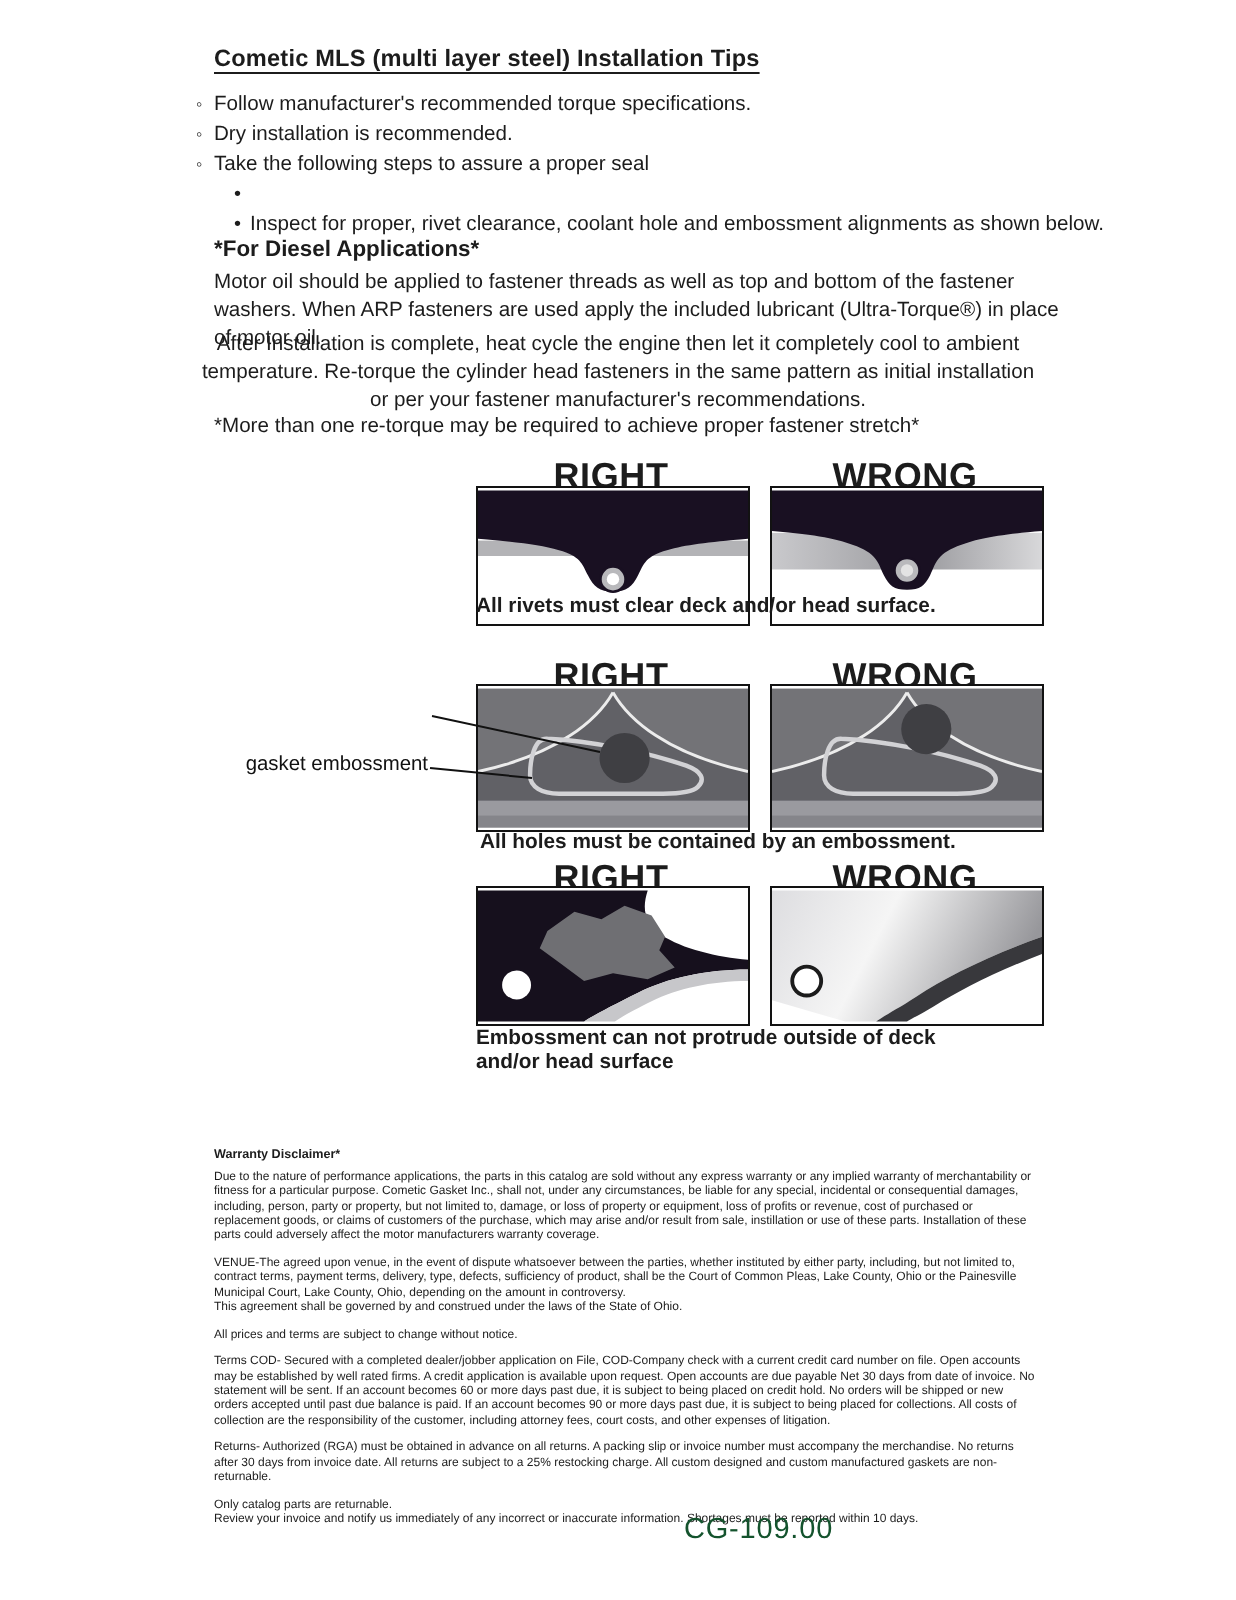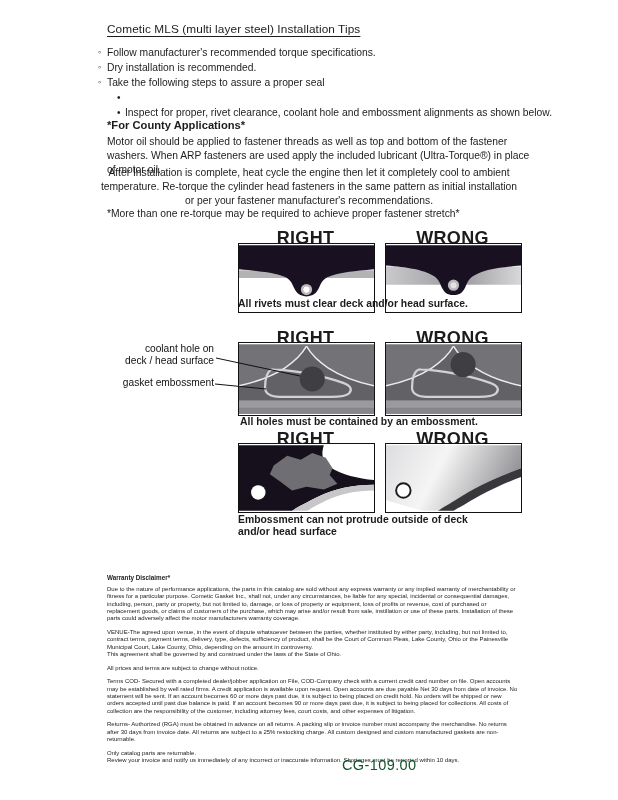--- a/index.html
+++ b/index.html
@@ -3,21 +3,21 @@
 <meta charset="utf-8">
 <style>
   html,body{margin:0;padding:0;background:#e9e9e9;}
   .page{
     position:relative; width:618px; height:800px; margin:0 auto;
     background:#ffffff; overflow:hidden;
     font-family:"Liberation Sans", sans-serif; color:#1c1c1c;
   }
   .abs{position:absolute;}
   .title{
-    font-size:11.8px; font-weight:normal; text-decoration:underline;
+    font-size:11.8px; font-weight:bold; text-decoration:underline;
     text-underline-offset:3px; letter-spacing:.1px;
   }
   .bullet-row{display:flex; align-items:flex-start; font-size:10.3px; line-height:15px;}
   .bullet-glyph{width:9px; flex:0 0 9px; font-size:9px; line-height:15px;}
   .sub-row{margin-left:19px;}
   .sub-row .bullet-glyph{width:8px; flex:0 0 8px; font-size:10px;}
   .h2{font-size:11.2px; font-weight:bold;}
   .body-p{font-size:10.3px; line-height:14px; width:424px; white-space:pre-line;}
   .dg-label{font-size:18px; font-weight:600; width:135px; text-align:center; letter-spacing:.3px;}
   .panel{width:135px; height:68px; border:1.7px solid #121212; background:#fff;}
@@ -52,21 +52,21 @@
     </div>
     <div class="bullet-row sub-row">
       <span class="bullet-glyph">•</span>
     </div>
     <div class="bullet-row sub-row">
       <span class="bullet-glyph">•</span>
       <span>Inspect for proper, rivet clearance, coolant hole and embossment alignments as shown below.</span>
     </div>
   </div>
 
-  <div class="abs h2" style="left:107px; top:119px;">*For County Applications*</div>
+  <div class="abs h2" style="left:107px; top:119px;">*For Diesel Applications*</div>
   <div class="abs body-p" style="left:107px; top:135px;">Motor oil should be applied to fastener threads as well as top and bottom of the fastener washers. When ARP fasteners are used apply the included lubricant (Ultra-Torque®) in place of motor oil.</div>
   <div class="abs body-p" style="left:97px; top:166px;text-align:center;">After Installation is complete, heat cycle the engine then let it completely cool to ambient temperature. Re-torque the cylinder head fasteners in the same pattern as initial installation or per your fastener manufacturer's recommendations.</div>
   <div class="abs body-p" style="left:107px; top:207px;">*More than one re-torque may be required to achieve proper fastener stretch*</div>
 
   <div class="abs dg-label" style="left:238px; top:228px;">RIGHT</div>
   <div class="abs dg-label" style="left:385px; top:228px;">WRONG</div>
 
   <div class="abs panel" style="left:238px; top:243px;">
     <svg width="135" height="68" viewBox="0 0 140 68">
       <rect width="140" height="68" fill="#ffffff"></rect>
@@ -92,22 +92,20 @@
       <circle cx="70" cy="41.5" r="6.5" fill="#b9b9bc" stroke="#191022" stroke-width="1.3"></circle>
       <circle cx="70" cy="41.5" r="3.2" fill="#e3e3e3"></circle>
     </svg>
   </div>
 
   <div class="abs caption" style="left:238px; top:298px;">All rivets must clear deck and/or head surface.</div>
 
   <div class="abs dg-label" style="left:238px; top:328px;">RIGHT</div>
   <div class="abs dg-label" style="left:385px; top:328px;">WRONG</div>
 
-  <div class="abs annot" style="right:404px; top:343px;">coolant hole on
-deck / head surface</div>
   <div class="abs annot" style="right:404px; top:377px;">gasket embossment</div>
 
   <div class="abs panel" style="left:238px; top:342px; height:72px;">
     <svg width="135" height="72" viewBox="0 0 140 72">
       <rect width="140" height="72" fill="#737377"></rect>
       <rect y="58" width="140" height="8" fill="#9a9a9f"></rect>
       <rect y="66" width="140" height="6" fill="#85858a"></rect>
       <path d="M70,2 C78,16 98,34 140,43 L140,58 L0,58 L0,43 C42,34 62,16 70,2 Z" fill="#616166"></path>
       <path d="M70,2 C62,16 42,34 0,43" stroke="#ececec" stroke-width="1.5" fill="none"></path>
       <path d="M70,2 C78,16 98,34 140,43" stroke="#ececec" stroke-width="1.5" fill="none"></path>

